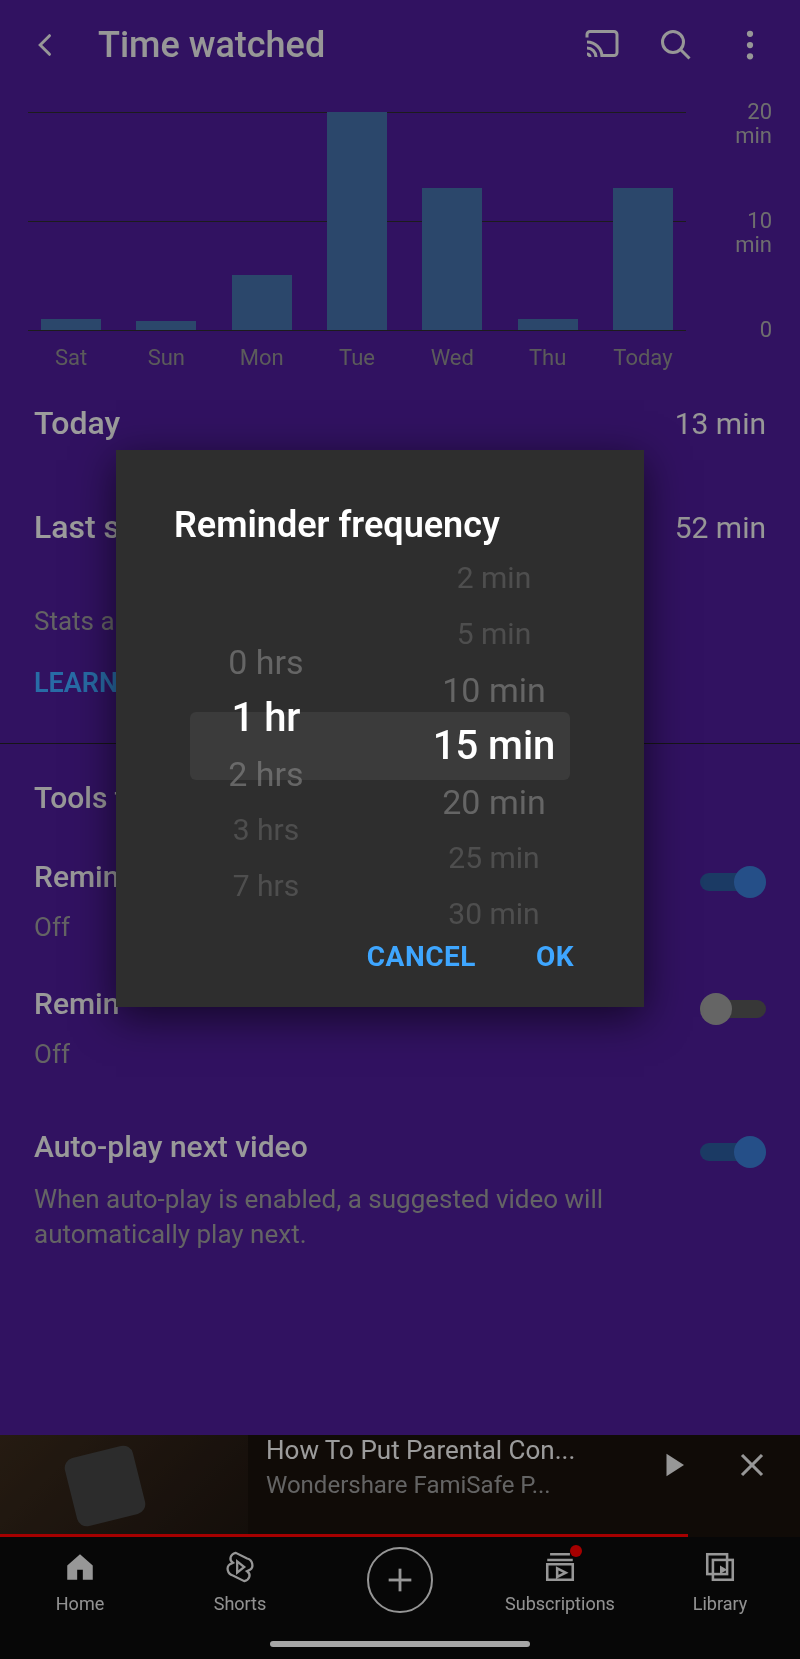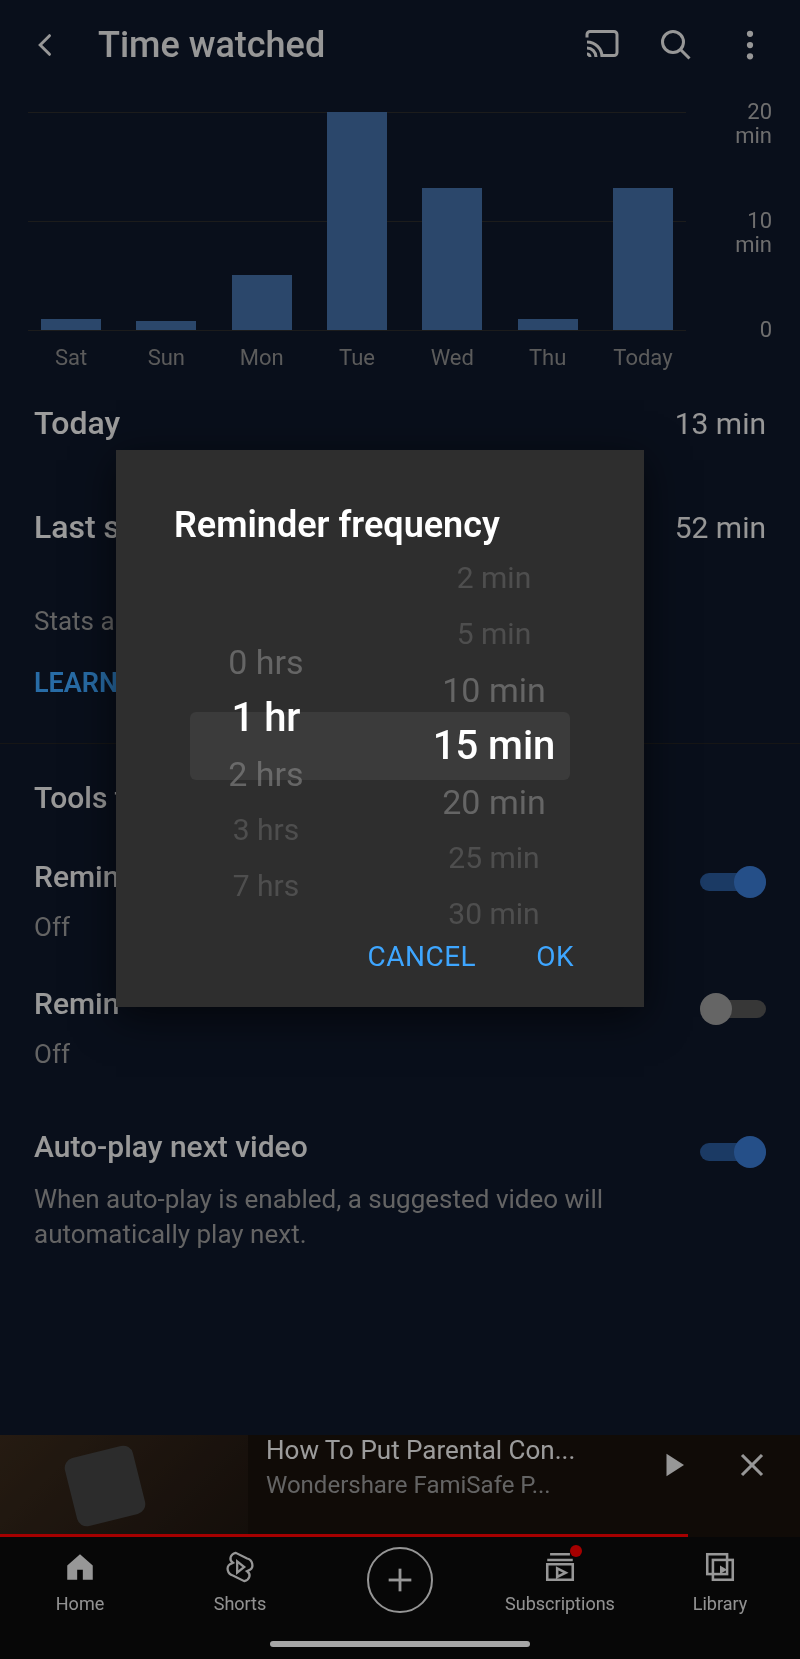--- a/index.html
+++ b/index.html
@@ -1,17 +1,17 @@
 <!DOCTYPE html>
 <html><head>
 <meta charset="utf-8">
 <style>
   * { margin:0; padding:0; box-sizing:border-box; font-family: -apple-system, Roboto, Arial, sans-serif; }
   html,body { width:800px; height:1659px; background:#000; color:#fff; overflow:hidden; position:relative; }
-  .app { width:800px; height:1659px; position:relative; background:#0f172a; }
+  .app { width:800px; height:1659px; position:relative; background:#4c1d95; }
 
   
   .header { display:flex; align-items:center; height:90px; padding:0 28px; }
   .back-btn { width:36px; height:36px; display:flex; align-items:center; justify-content:center; }
   .title { font-size:36px; font-weight:500; color:#e8e8e8; margin-left:34px; flex:1; }
   .hbtn { width:44px; height:44px; margin-left:30px; display:flex; align-items:center; justify-content:center; }
 
   
   .chart-wrap { position:relative; height:280px; margin:0 28px 0 28px; }
   .ylabels { position:absolute; right:0; top:0; height:100%; width:76px; }
@@ -74,21 +74,21 @@
   .dlg-title { font-size:36px; font-weight:600; color:#fff; padding:0 42px 40px; }
   .pickers { display:flex; justify-content:center; gap:48px; position:relative; height:320px; align-items:center; }
   .picker-col { display:flex; flex-direction:column; align-items:center; justify-content:center; position:relative; width:180px; }
   .pick-item { font-size:34px; color:#8a8a8a; height:56px; line-height:56px; text-align:center; width:100%; }
   .pick-sel { font-size:40px; color:#fff; font-weight:500; }
   .pick-fade1 { opacity:0.6; }
   .pick-fade2 { opacity:0.35; font-size:30px; }
   .sel-band { position:absolute; left:58px; right:58px; height:68px; top:50%; transform:translateY(-50%); background:#3b3b3b; border-radius:6px; z-index:0; }
   .picker-col > * { position:relative; z-index:1; }
   .dlg-actions { display:flex; justify-content:flex-end; gap:60px; padding:34px 54px 16px; }
-  .dlg-btn { font-size:28px; font-weight:400; color:#3ea6ff; letter-spacing:0.5px; }
+  .dlg-btn { font-size:28px; font-weight:700; color:#3ea6ff; letter-spacing:0.5px; }
 
   svg { display:block; }
 </style>
 </head>
 <body>
 
 <div class="app">
 
   <div class="header">
     <div class="back-btn">

